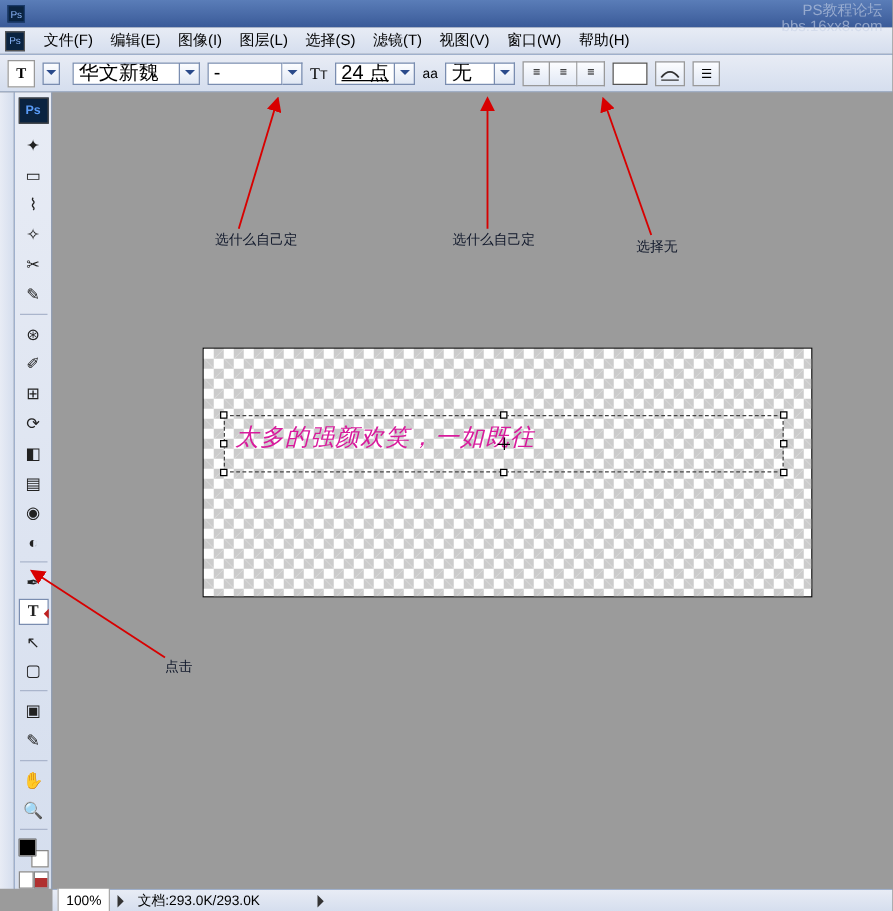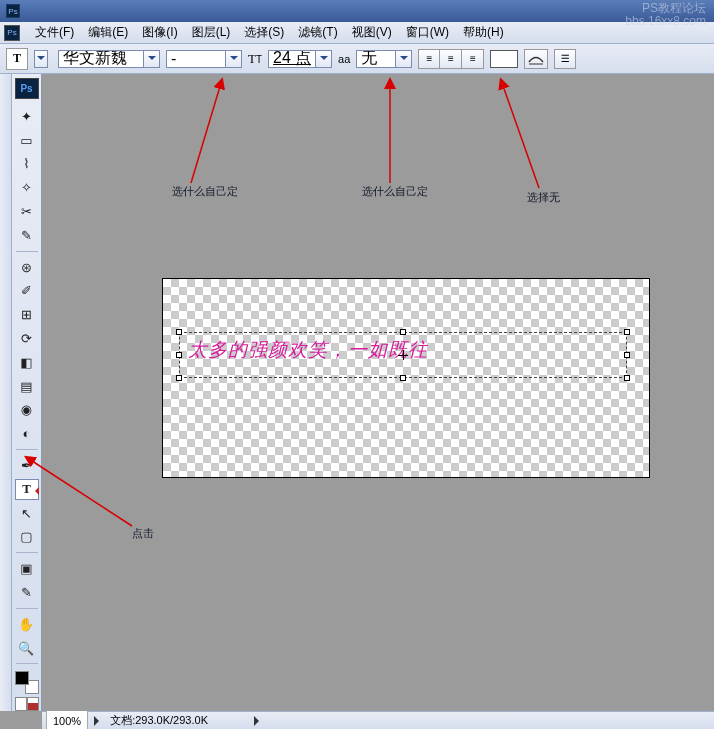--- a/index.html
+++ b/index.html
@@ -198,21 +198,21 @@
       <svg width="40" height="110" style="left:20px; top:-106px">
         <defs>
             <marker id="ah2" markerWidth="8" markerHeight="8" refX="4" refY="4" orient="auto">
               <path d="M0,0 L8,4 L0,8 z" fill="#d80000"></path>
             </marker>
           </defs>
         <line x1="8" y1="105" x2="8" y2="5" stroke="#d80000" stroke-width="1.5" marker-end="url(#ah2)"></line>
       </svg>
       <span>选什么自己定</span>
     </div>
-    <div class="annot" style="left:485px; top:116px">
+    <div class="annot" style="left:467px; top:116px">
       <svg width="50" height="116" style="left:-30px; top:-112px">
         <defs>
             <marker id="ah3" markerWidth="8" markerHeight="8" refX="4" refY="4" orient="auto">
               <path d="M0,0 L8,4 L0,8 z" fill="#d80000"></path>
             </marker>
           </defs>
         <line x1="42" y1="110" x2="5" y2="5" stroke="#d80000" stroke-width="1.5" marker-end="url(#ah3)"></line>
       </svg>
       <span>选择无</span>
     </div>

